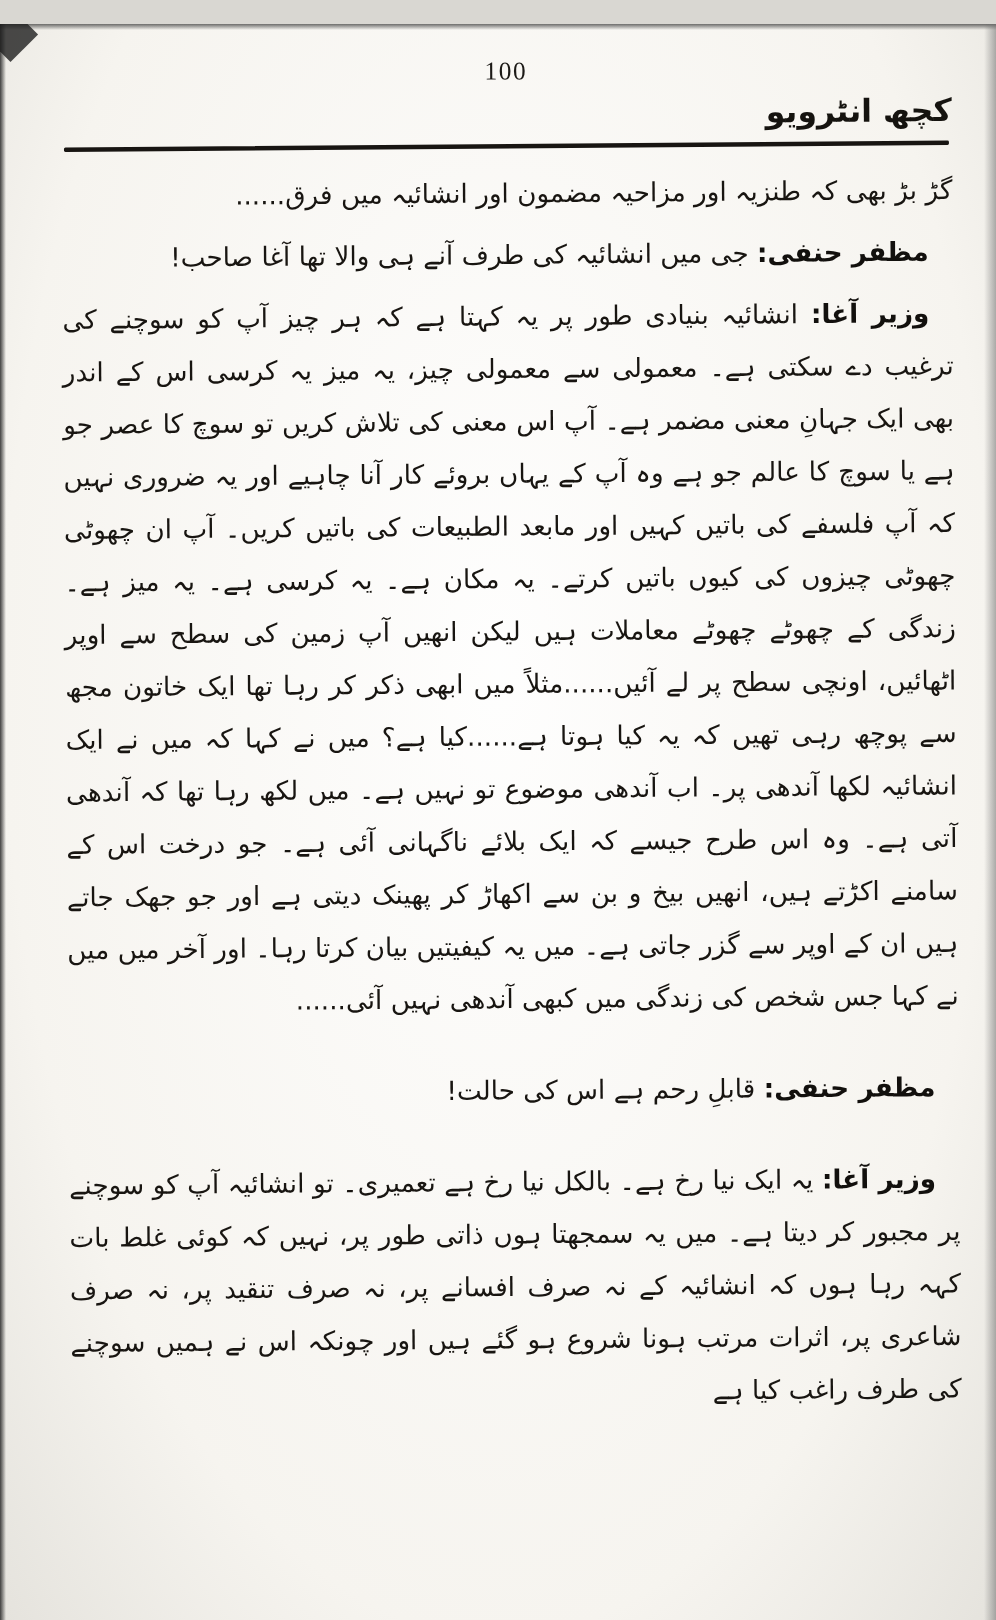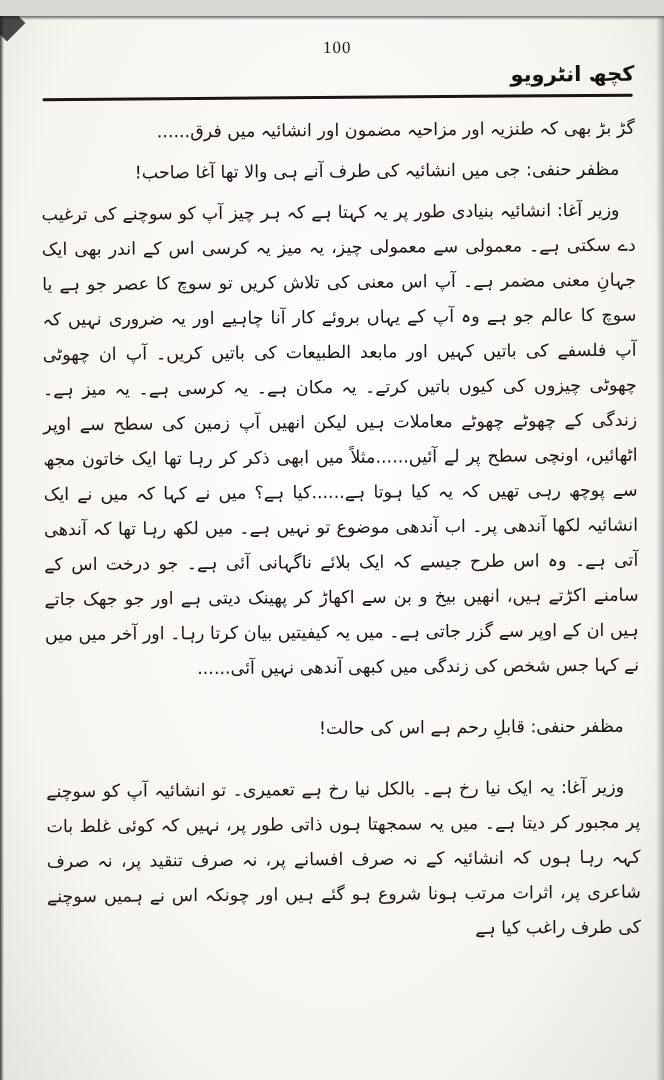--- a/index.html
+++ b/index.html
@@ -95,20 +95,21 @@
   p.dialog {
     text-indent: 16px;
   }
 
   p.gap-top {
     margin-top: 26px;
   }
 
   .speaker {
     color: #12100d;
+    font-weight: bold;
   }
 </style>
 </head>
 <body>
 
 <div class="scan">
   <div class="edge-top"></div>
   <div class="edge-left"></div>
   <div class="edge-right"></div>
   <div class="corner-mark"></div>

